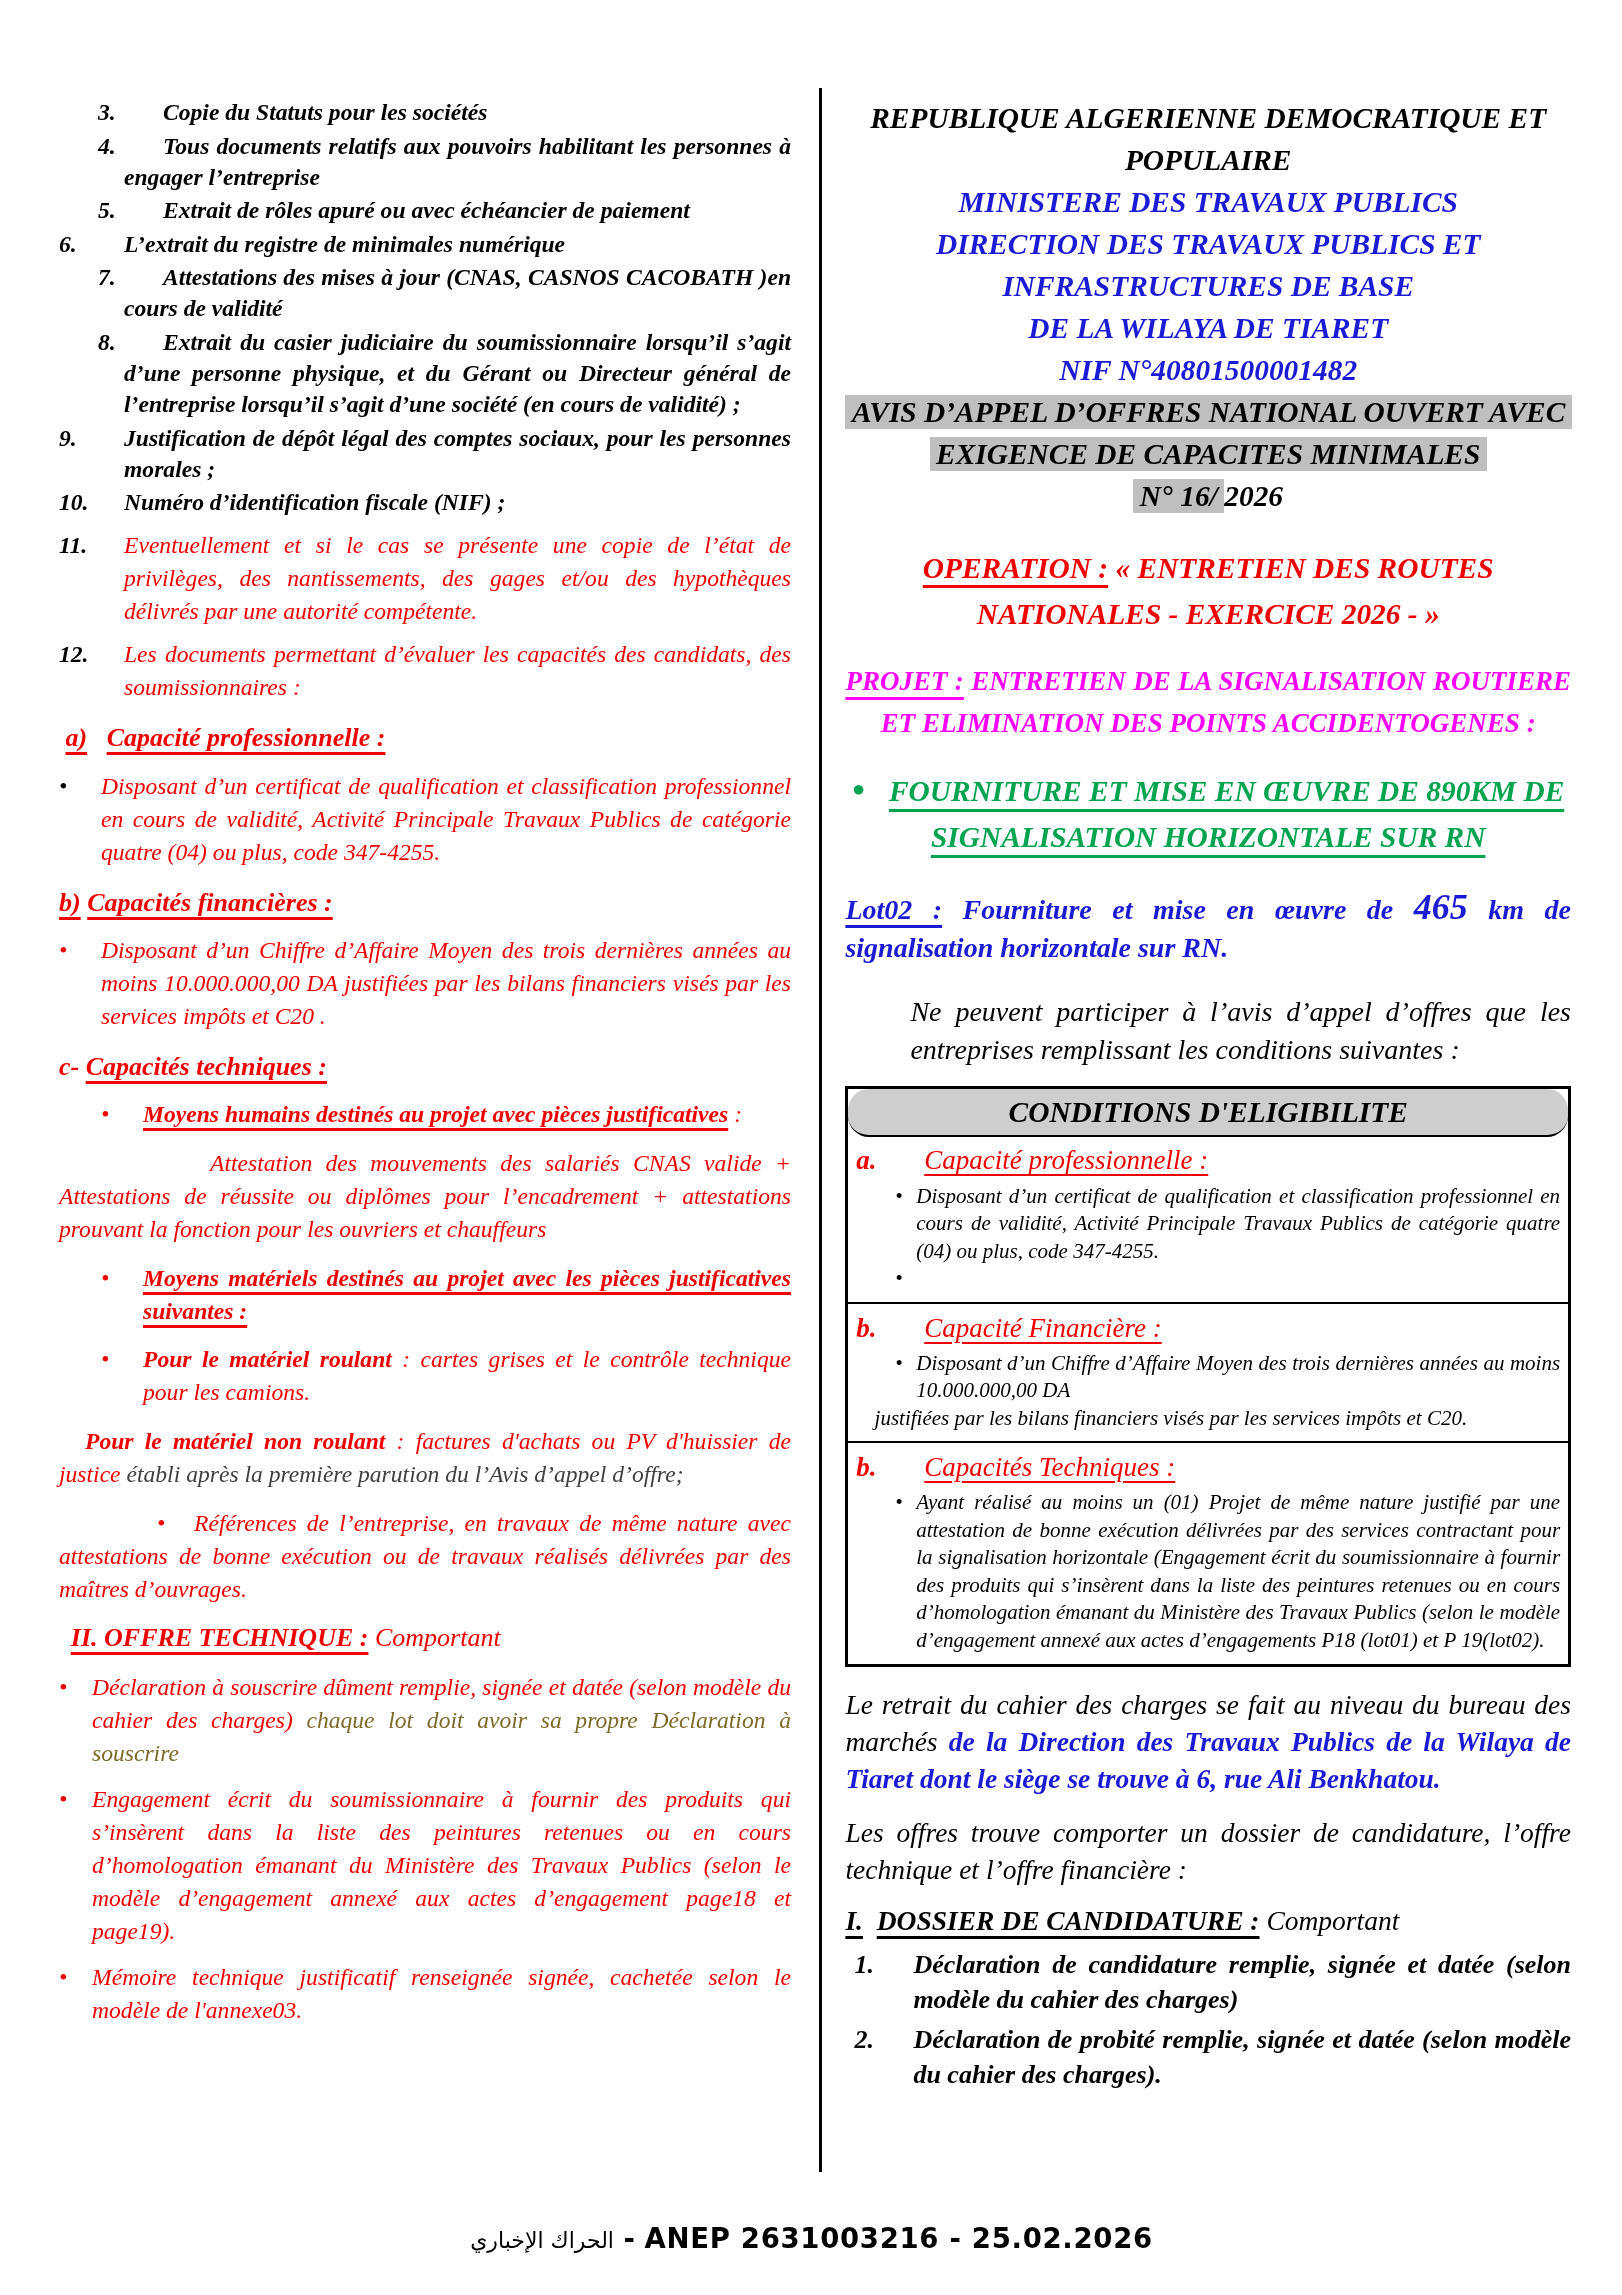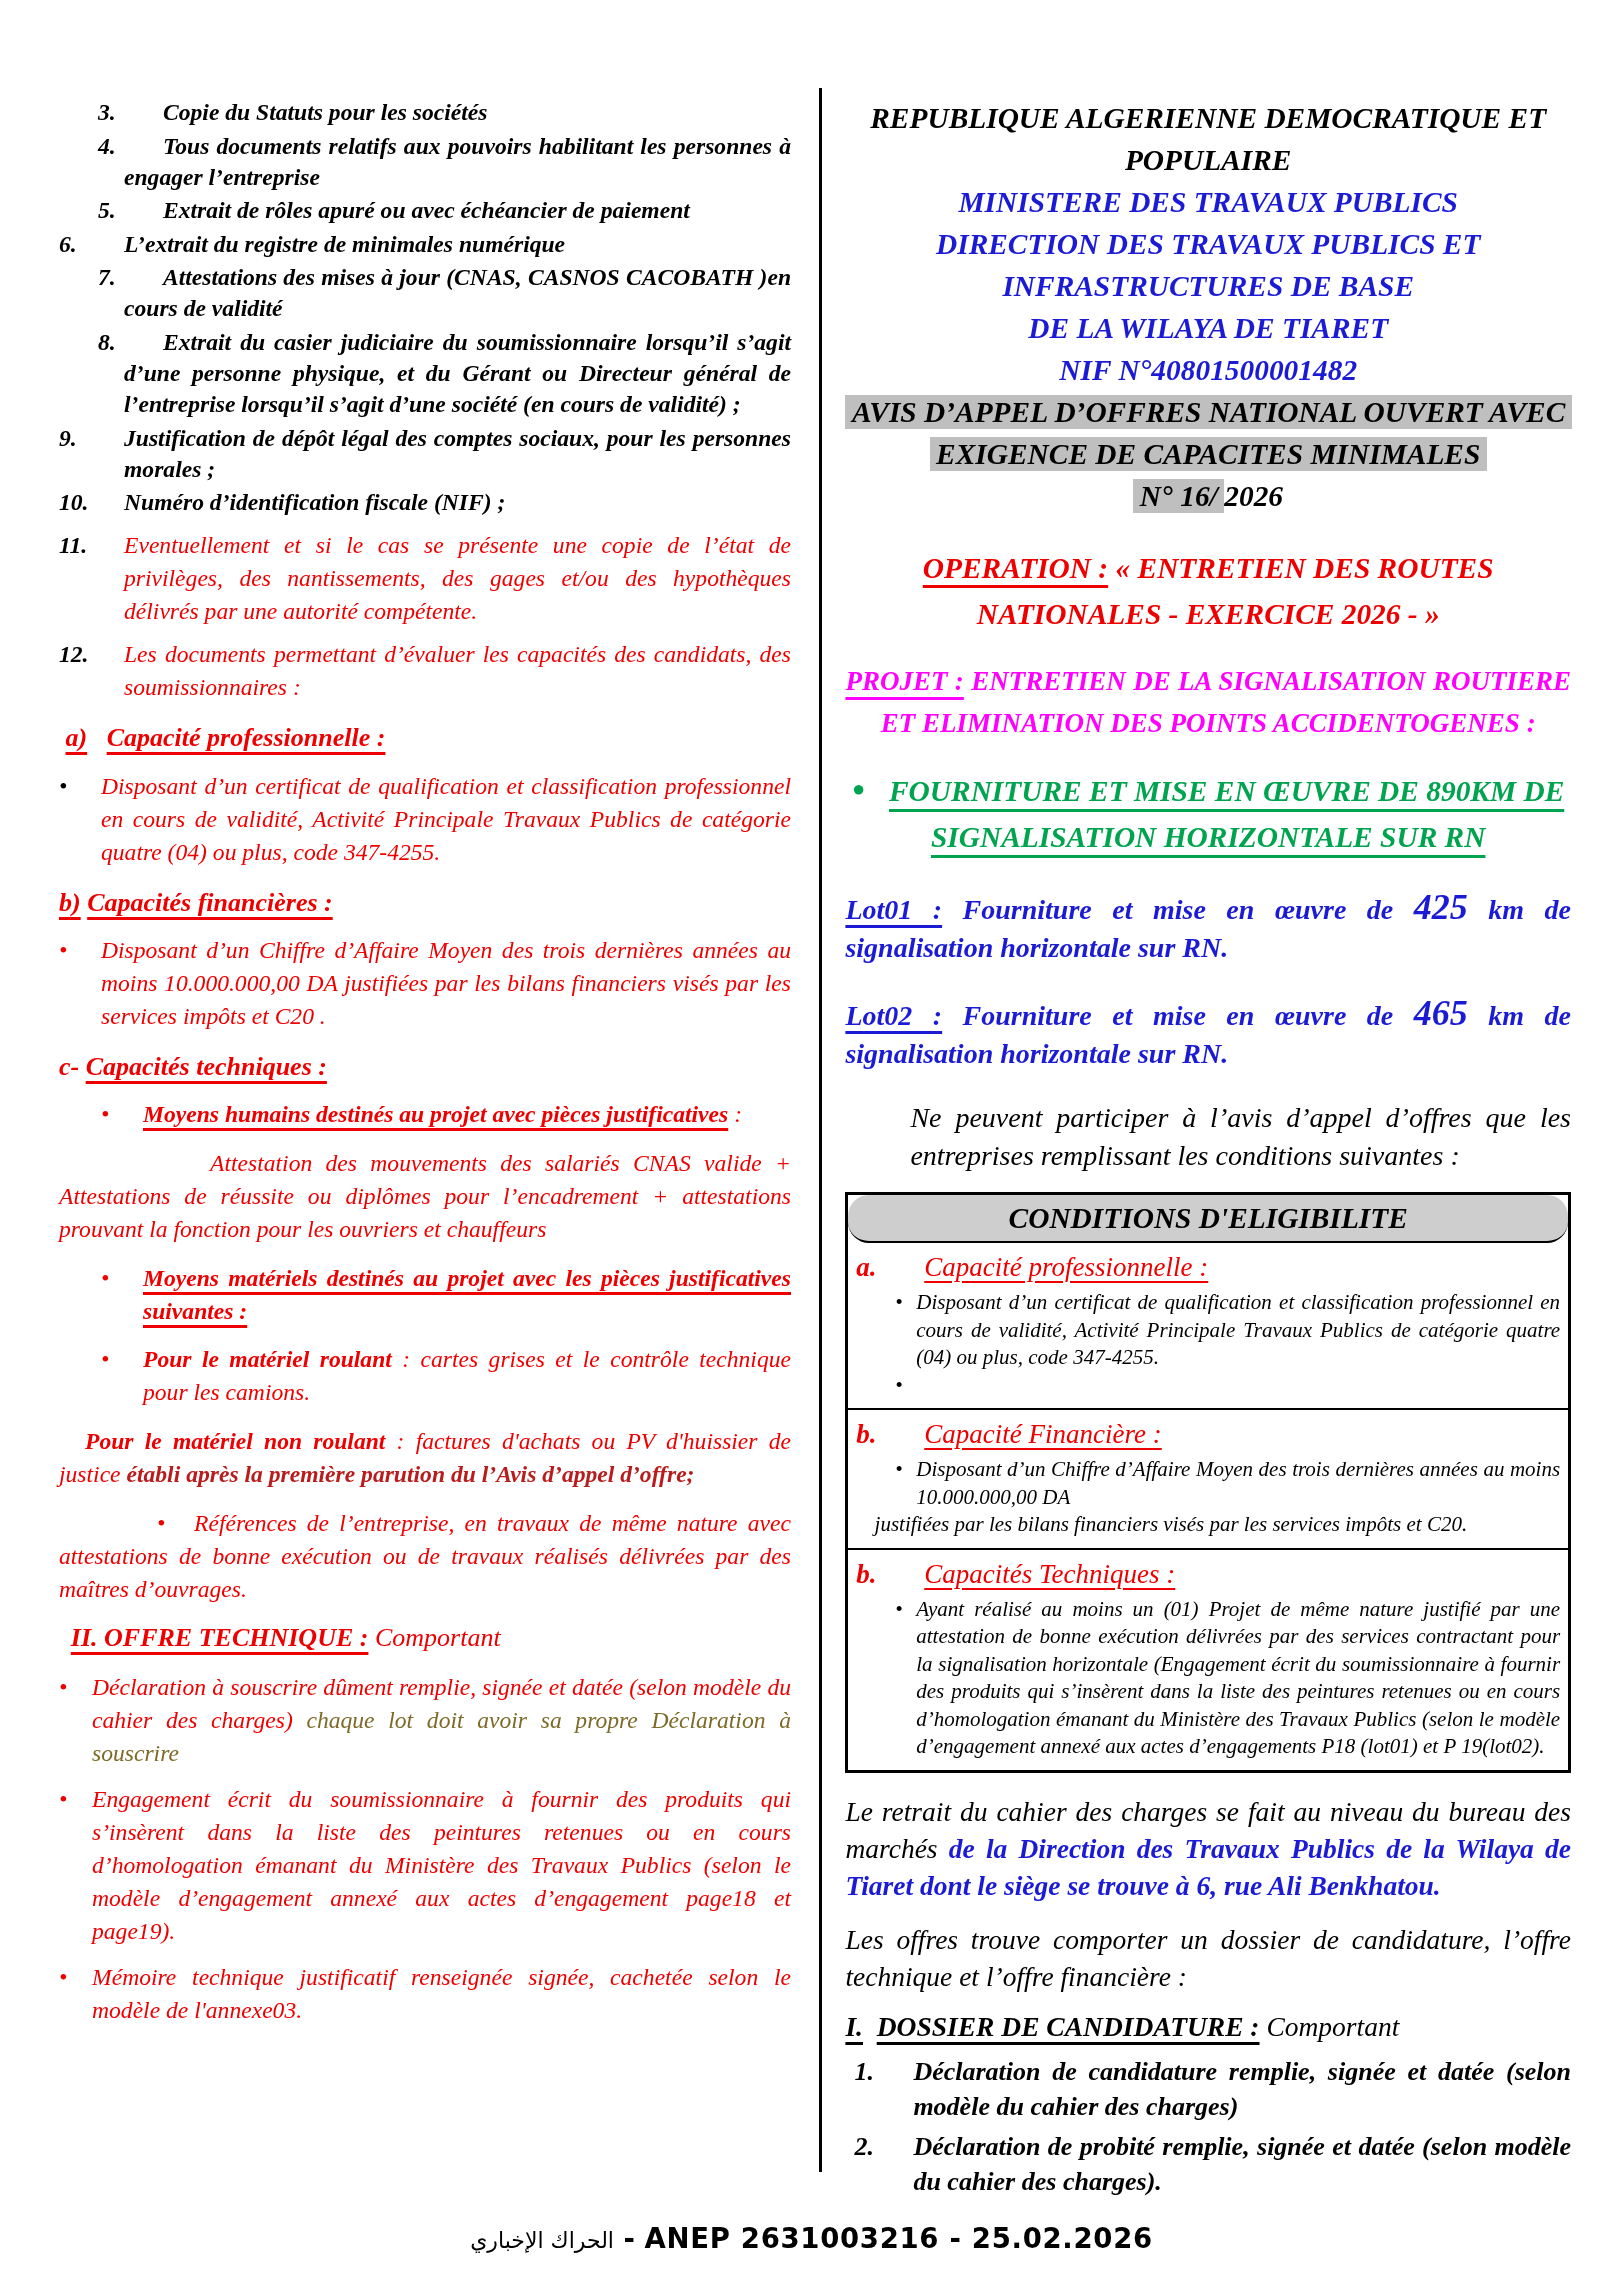--- a/index.html
+++ b/index.html
@@ -27,21 +27,21 @@
   .hang2{padding-left:84px;text-indent:-42px;}
   .hang2 .dot{display:inline-block;width:42px;text-indent:0;}
   .hangS{padding-left:33px;text-indent:-33px;margin-bottom:13px;}
   .hangS .dot{display:inline-block;width:33px;text-indent:0;}
   .ind230{text-indent:151px;}
   .ind40{text-indent:26px;}
   .ind170{text-indent:98px;}
   .ind170 .dot{display:inline-block;width:37px;text-indent:0;}
   .bu{text-decoration:underline;font-weight:bold;text-decoration-thickness:2.6px;text-underline-offset:5.9px;}
   .dotblk{color:#000;}
-  .vio{color:#b91c1c;font-weight:bold;}
+  .vio{color:#404040;}
   .olv{color:#7d6a28;}
   .offre-head{margin:3.9px 0 15.7px;padding-left:11.8px;font-size:26px;line-height:34px;color:#ee0000;}
   .offre-head .ttl{font-weight:bold;text-decoration:underline;text-decoration-thickness:2.6px;text-underline-offset:5.9px;}
 
   
   .h{font-weight:bold;text-align:center;font-size:29.4px;line-height:42px;}
   .h.blue{color:#1b1bd6;}
   .hl{background:#bfbfbf;padding:1.3px 6.5px;-webkit-box-decoration-break:clone;box-decoration-break:clone;}
   .intro{font-size:28px;line-height:38px;text-align:justify;margin:25px 0 0;}
   .blue-t{color:#1b1bd6;}
@@ -140,21 +140,20 @@
         <div class="h"><span class="hl">N° 16/</span><span>2026</span></div>
       </div>
 
 
       <div class="op"><span class="u">OPERATION :</span><span> « ENTRETIEN DES ROUTES NATIONALES - EXERCICE 2026 - »</span></div>
 
       <div class="pj"><span class="u">PROJET :</span><span> ENTRETIEN DE LA SIGNALISATION ROUTIERE ET ELIMINATION DES POINTS ACCIDENTOGENES :</span></div>
 
       <div class="fn"><span class="gdot">●</span><span class="u">FOURNITURE ET MISE EN ŒUVRE DE 890KM DE SIGNALISATION HORIZONTALE SUR RN</span></div>
 
-      <p class="lot"><span class="u">Lot01 :</span><span> Fourniture et mise en œuvre de </span><span class="km">425</span><span> km de signalisation horizontale sur RN.</span></p>
 
       <p class="lot"><span class="u">Lot02 :</span><span> Fourniture et mise en œuvre de </span><span class="km">465</span><span> km de signalisation horizontale sur RN.</span></p>
 
       <p class="nep">Ne peuvent participer à l’avis d’appel d’offres que les entreprises remplissant les conditions suivantes :</p>
 
       <div class="tbl">
         <div class="thead">CONDITIONS D'ELIGIBILITE</div>
 
         <div class="trow">
           <div class="tt"><span class="tl">a.</span><span class="ttl">Capacité professionnelle :</span></div>

